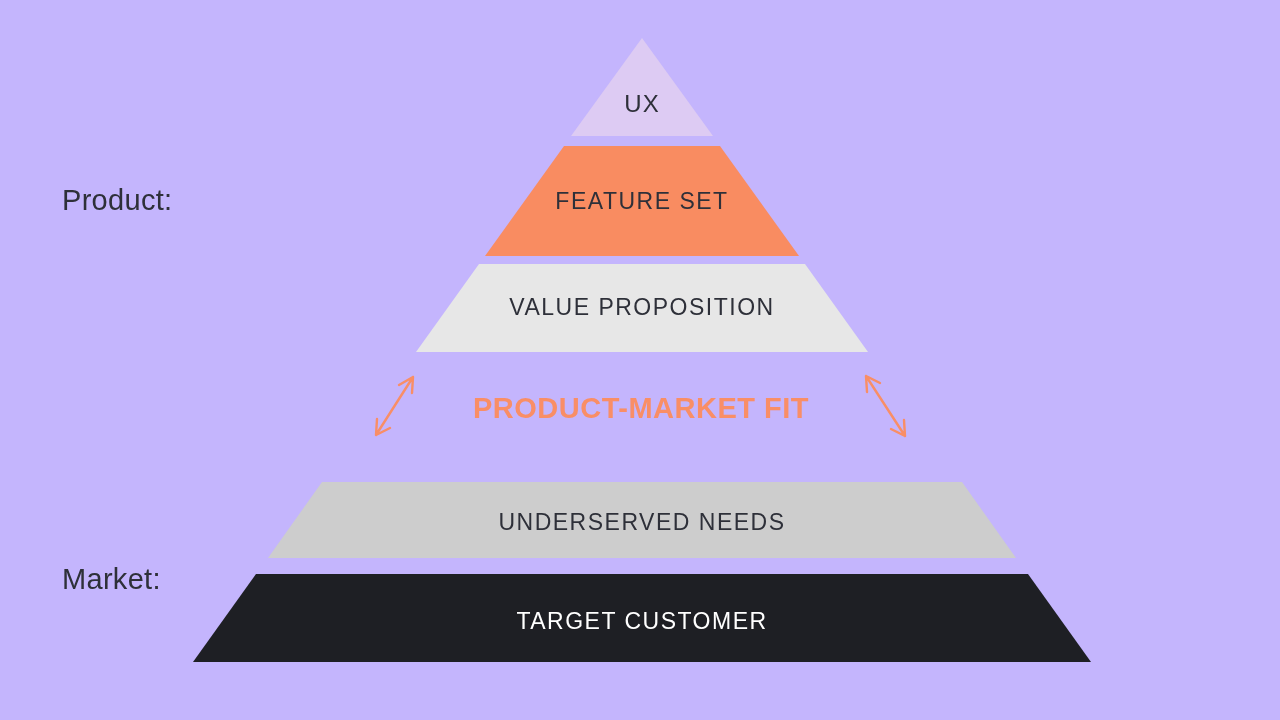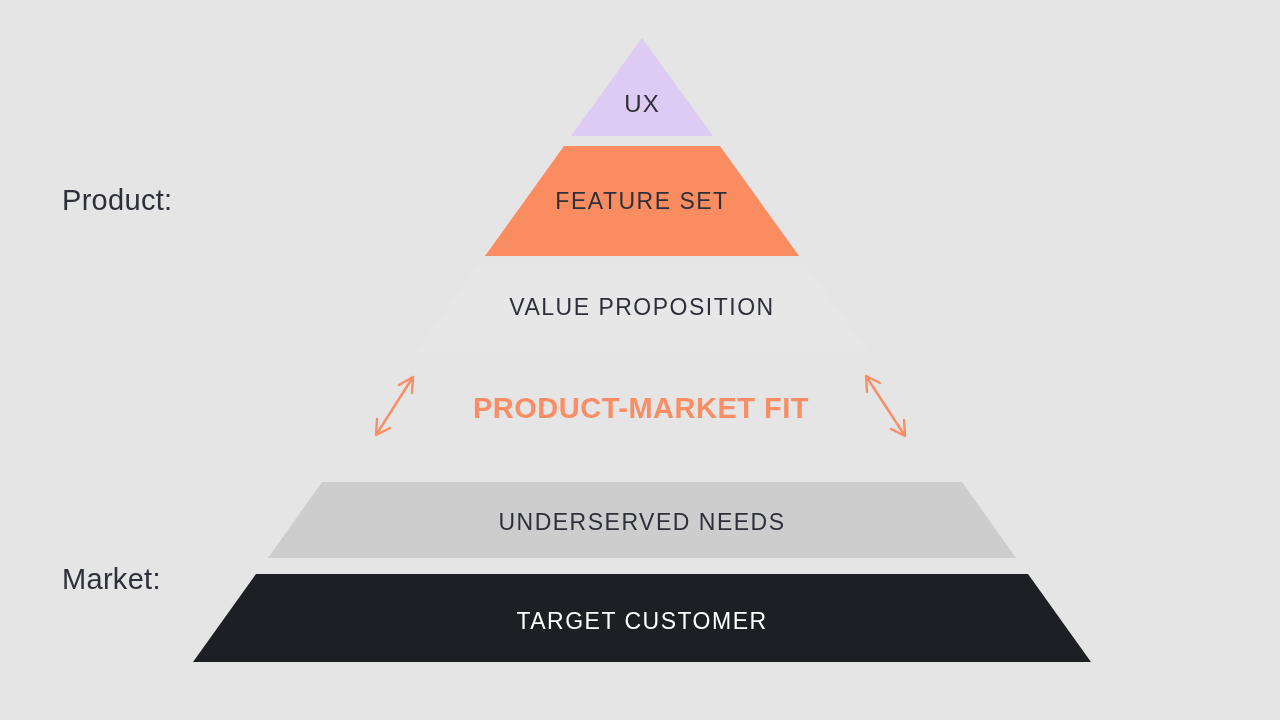--- a/index.html
+++ b/index.html
@@ -5,21 +5,21 @@
   html, body {
     margin: 0;
     padding: 0;
     background: #ffffff;
     font-family: "Liberation Sans", sans-serif;
   }
   .canvas {
     position: relative;
     width: 1280px;
     height: 720px;
-    background: #e5e5e5;
+    background: #c4b5fd;
     overflow: hidden;
   }
   svg { display: block; }
   .layer-label {
     font-size: 23px;
     letter-spacing: 1.5px;
     font-weight: 400;
   }
   .ux-label {
     font-size: 24px;

